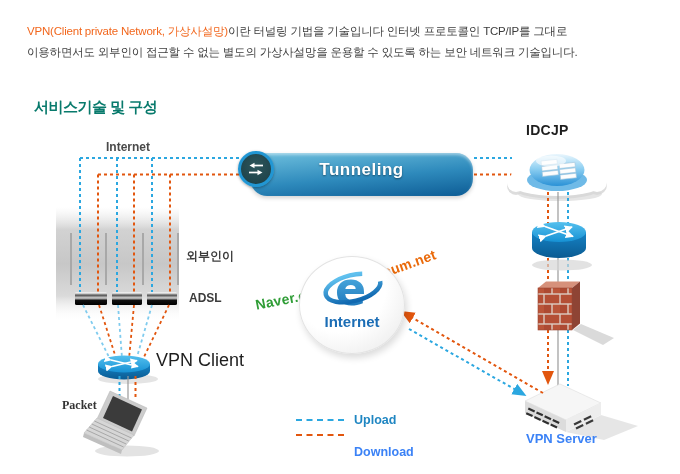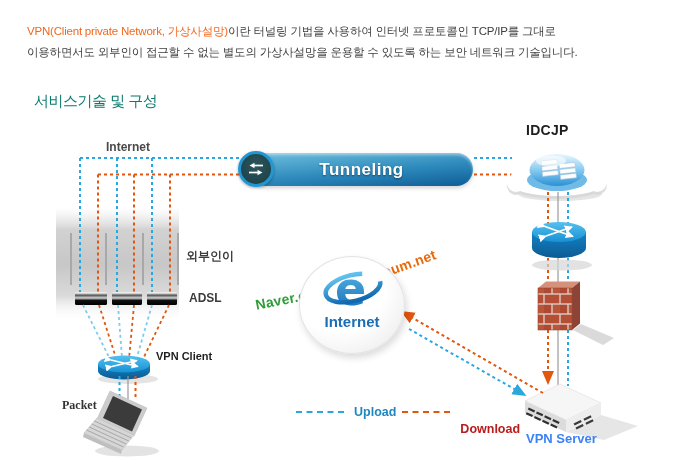--- a/index.html
+++ b/index.html
@@ -3,70 +3,70 @@
 <meta charset="utf-8">
 <style>
   html,body{margin:0;padding:0;background:#fff;}
   .page{position:relative;width:680px;height:474px;background:#fff;overflow:hidden;
         font-family:"Liberation Sans","DejaVu Sans",sans-serif;}
   
   .intro{position:absolute;left:27px;top:21px;font-size:11.5px;line-height:21px;
          color:#3d3d3d;letter-spacing:-0.2px;white-space:nowrap;}
   .intro .hl{color:#f2671d;}
   
-  .section-title{position:absolute;left:34px;top:80px;font-size:15px;font-weight:normal;
+  .section-title{position:absolute;left:34px;top:86px;font-size:15px;font-weight:bold;
                  color:#087a6c;letter-spacing:-0.5px;}
   
   .diagram{position:absolute;left:0;top:114px;width:680px;height:360px;}
   .diagram svg.layer{position:absolute;left:0;top:0;}
   .lbl{position:absolute;white-space:nowrap;}
   .lbl-internet-top{left:106px;top:26px;font-size:12px;font-weight:600;color:#4a4a4a;}
   .lbl-idcjp{left:526px;top:8px;font-size:14px;font-weight:bold;color:#1e1e1e;letter-spacing:.3px;}
   .lbl-tunnel-zone{left:186px;top:134px;font-size:12px;font-weight:600;color:#3c3c3c;}
   .lbl-adsl{left:189px;top:177px;font-size:12px;font-weight:600;color:#3c3c3c;}
-  .lbl-vpn-client{left:156px;top:236px;font-size:11px;font-weight:bold;color:#1e1e1e;}
+  .lbl-vpn-client{left:156px;top:236px;font-size:18px;font-weight:normal;color:#1e1e1e;}
   .lbl-packet{left:62px;top:284px;font-size:12px;font-weight:600;color:#333;font-family:Liberation Serif, serif;}
   .lbl-vpn-server{left:526px;top:317px;font-size:13px;font-weight:bold;color:#3b82f6;}
   .lbl-naver{left:255px;top:176px;font-size:14px;font-weight:bold;color:#2f9d36;
              transform:rotate(-11deg);letter-spacing:.2px;}
   .lbl-daum{left:372px;top:143px;font-size:14px;font-weight:bold;color:#ea6a0a;
             transform:rotate(-20deg);letter-spacing:.2px;}
   
-  .banner-pill{position:absolute;left:250px;top:39px;width:223px;height:33px;border-radius:17px;
+  .banner-pill{position:absolute;left:250px;top:39px;width:223px;height:43px;border-radius:17px;
      background:linear-gradient(175deg,#6fc0de 0%,#2e8abc 55%,#0d5c95 100%);
      box-shadow:inset 0 2px 3px rgba(255,255,255,.45),0 2px 4px rgba(0,0,0,.18);}
   .banner-text{display:block;text-align:center;line-height:33px;color:#fff;font-size:17px;
      font-weight:bold;letter-spacing:.5px;text-shadow:0 1px 2px rgba(0,0,0,.45);}
   .banner-circle{position:absolute;left:238px;top:37px;width:36px;height:36px;border-radius:50%;
      background:radial-gradient(circle at 50% 40%,#2d565c 0%,#20454c 70%,#15323a 100%);
      border:3px solid #2196d3;box-sizing:border-box;box-shadow:0 1px 3px rgba(0,0,0,.35);
      display:flex;align-items:center;justify-content:center;}
   
   .globe{position:absolute;left:299px;top:142px;width:104px;height:96px;border-radius:50%;
      background:radial-gradient(circle at 38% 30%,#ffffff 50%,#f0f0f0 80%,#e2e2e2 100%);
      border:1px solid #e3e3e3;box-shadow:2px 4px 7px rgba(0,0,0,.14);}
   .globe .e-logo{position:absolute;left:19px;top:5px;}
   .globe .globe-label{position:absolute;left:0;top:56px;width:100%;text-align:center;
      font-size:15px;font-weight:bold;color:#1b6db5;}
   
-  .legend{position:absolute;left:296px;top:290px;display:flex;flex-direction:row;gap:6px;}
+  .legend{position:absolute;left:296px;top:298px;display:flex;flex-direction:column;gap:0;}
   .legend-row{display:flex;align-items:center;gap:10px;height:15px;}
   .legend-line{width:48px;height:0;border-top:2px dashed #2ba7e0;}
   .legend-line.download{border-top-color:#e2560e;}
   .legend-label{font-size:12.5px;font-weight:bold;}
   .legend-label.upload{color:#1f86c2;}
-  .legend-label.download{color:#b91c1c;margin-top:35px;}
+  .legend-label.download{color:#3b82f6;margin-top:35px;}
 </style>
 </head>
 <body>
 
 <div class="page">
 
   <div class="intro">
-    <div><span class="hl">VPN(Client private Network, 가상사설망)</span><span>이란 터널링 기법을 사용하여 인터넷 프로토콜인 TCP/IP를 그대로</span></div>
+    <div><span class="hl">VPN(Client private Network, 가상사설망)</span><span>이란 터널링 기법을 기술입니다 인터넷 프로토콜인 TCP/IP를 그대로</span></div>
     <div>이용하면서도 외부인이 접근할 수 없는 별도의 가상사설망을 운용할 수 있도록 하는 보안 네트워크 기술입니다.</div>
   </div>
 
   <h2 class="section-title">서비스기술 및 구성</h2>
 
   <div class="diagram">
 
     <svg class="layer" width="680" height="360" viewBox="0 0 680 360">
       <defs>
         <linearGradient id="tunnelGrad" x1="0" y1="0" x2="0" y2="1">

